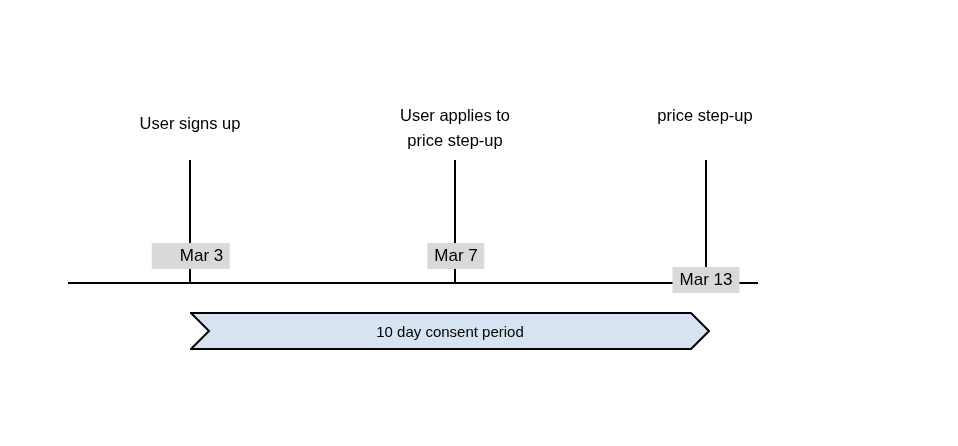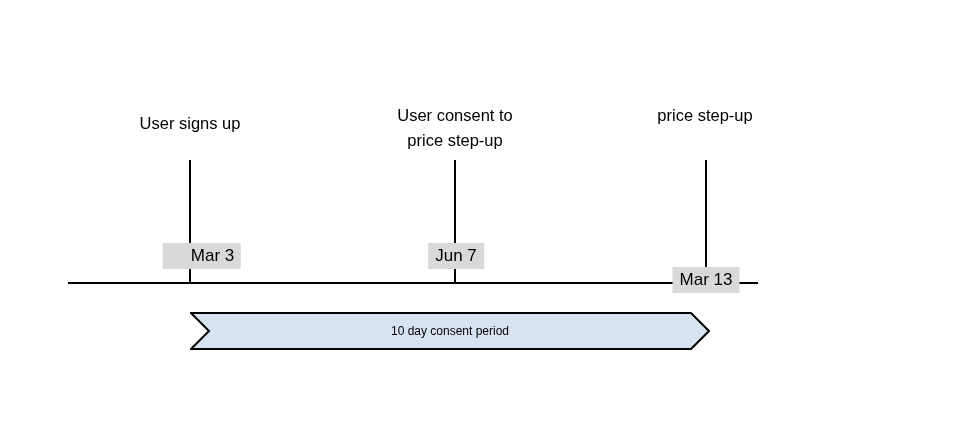--- a/index.html
+++ b/index.html
@@ -70,47 +70,47 @@
     stroke:var(--banner-border);
     stroke-width:2;
     stroke-linejoin:miter;
   }
   .banner-label{
     position:absolute;
     inset:0;
     display:flex;
     align-items:center;
     justify-content:center;
-    font-size:12px;
+    font-size:15px;
     color:var(--text);
     pointer-events:none;
   }
 </style>
 </head>
 <body>
 
 <div class="canvas">
 
   <div class="axis"></div>
 
   <div>
     <div class="event-title" style="left:190px;top:111px;">
       <span class="line">User signs up</span>
     </div>
     <div class="tick" style="left:189px;"></div>
-    <div class="date-badge" style="left:202px;padding-left:28px;">Mar 3</div>
+    <div class="date-badge" style="left:191px;padding-left:28px;">Mar 3</div>
   </div>
 
   <div>
     <div class="event-title" style="left:455px;top:103px;">
-      <span class="line">User consent to</span>
+      <span class="line">User applies to</span>
       <span class="line">price step-up</span>
     </div>
     <div class="tick" style="left:454px;"></div>
-    <div class="date-badge" style="left:456px;">Jun 7</div>
+    <div class="date-badge" style="left:456px;">Mar 7</div>
   </div>
 
   <div>
     <div class="event-title" style="left:705px;top:103px;">
       <span class="line">price step-up</span>
     </div>
     <div class="tick" style="left:705px;"></div>
     <div class="date-badge" style="left:706px;margin-top:24px;">Mar 13</div>
   </div>
 

